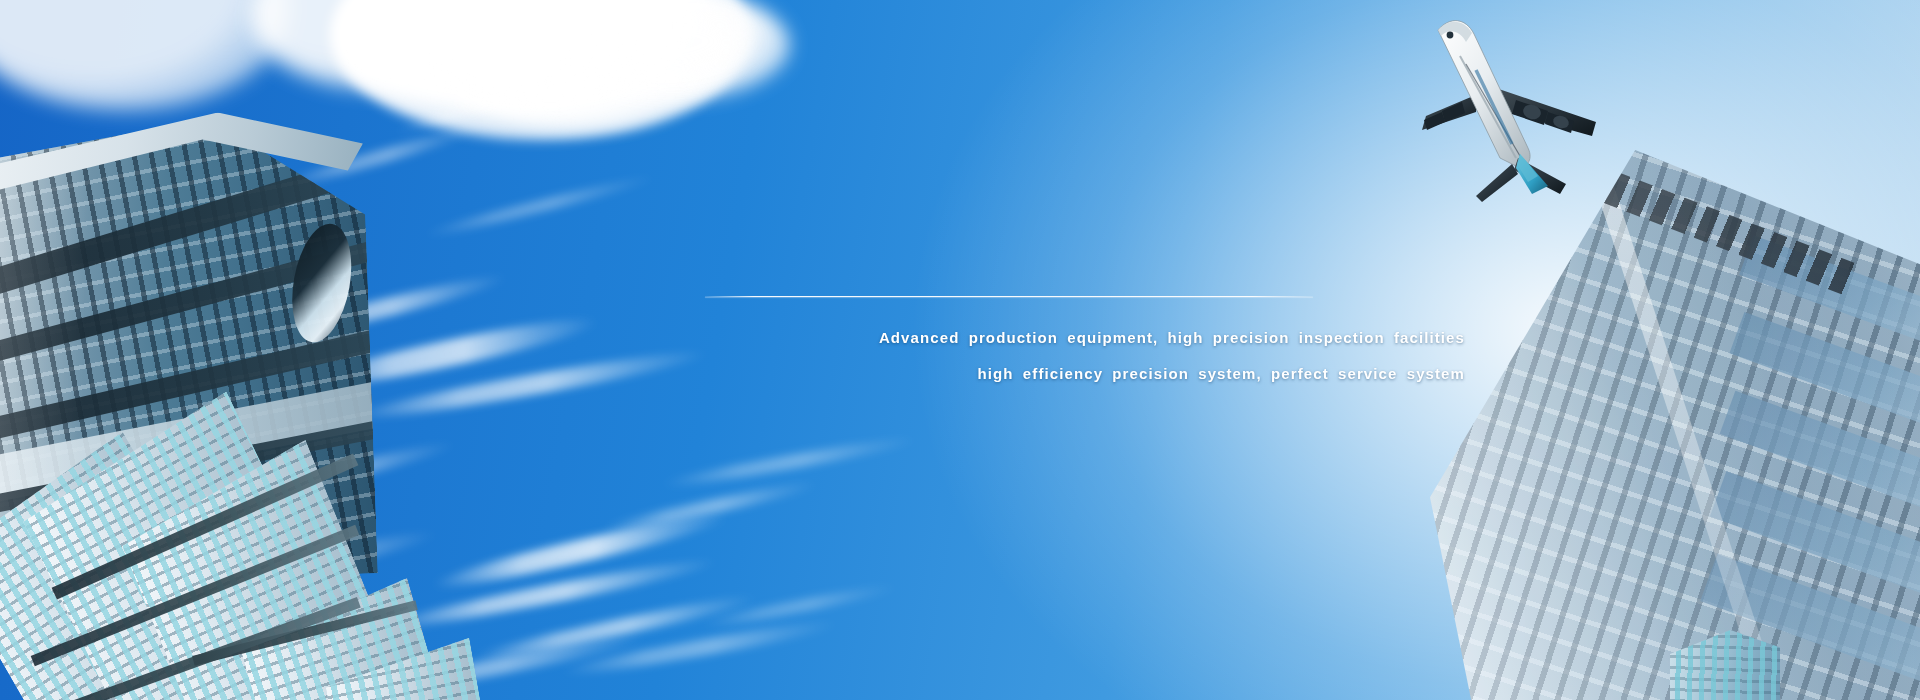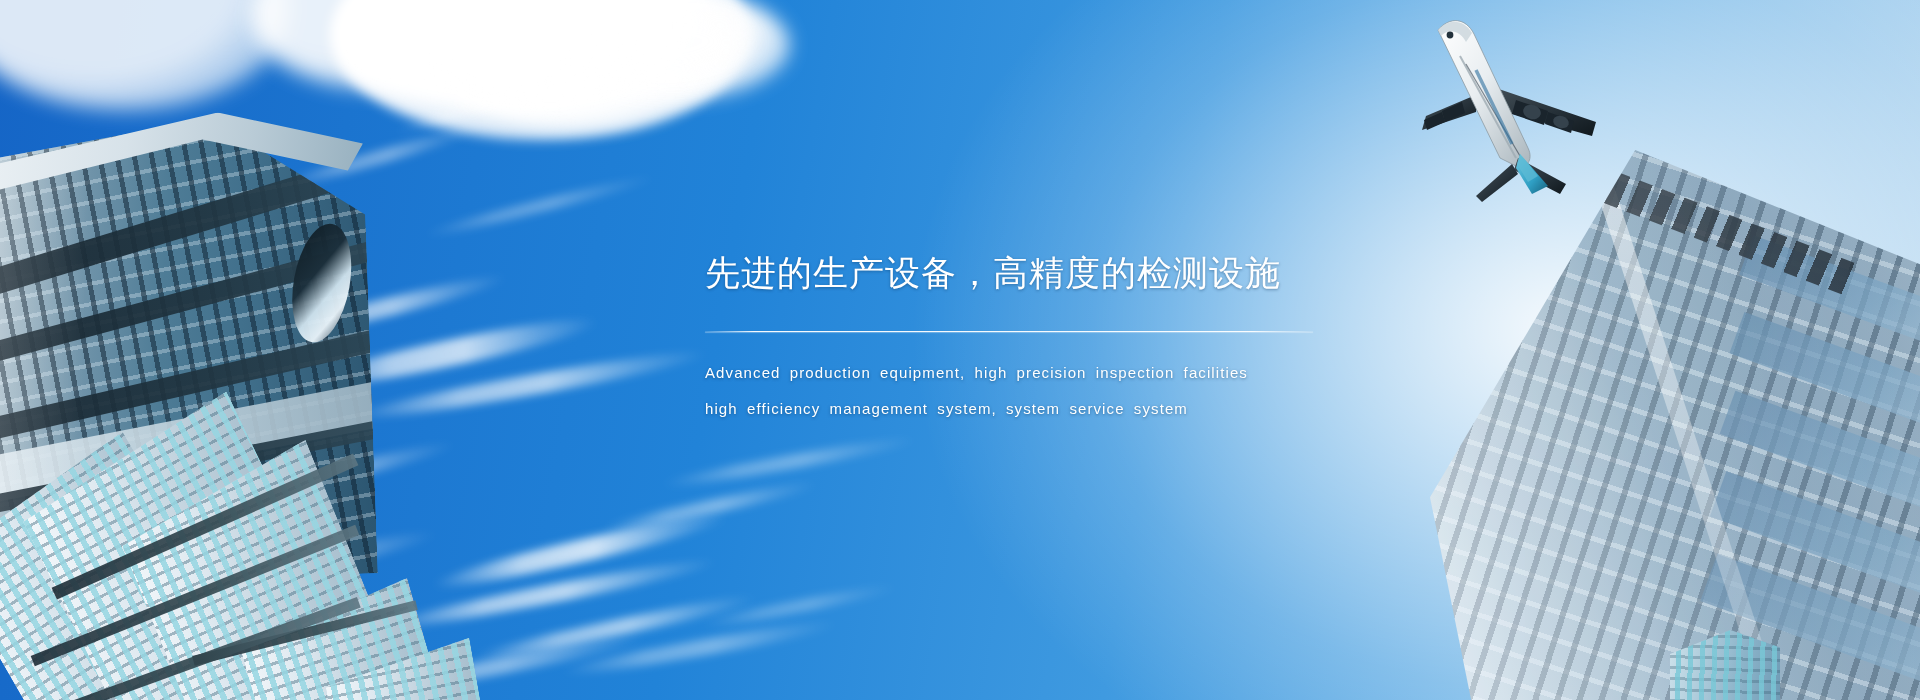--- a/index.html
+++ b/index.html
@@ -206,25 +206,26 @@
   .headline + .headline{margin-top:34px;}
   .divider{
     margin-top:41px;
     width:608px;height:1px;
     background:linear-gradient(90deg, rgba(255,255,255,0.15) 0%, rgba(255,255,255,0.95) 8%, rgba(255,255,255,0.95) 90%, rgba(255,255,255,0.15) 100%);
     box-shadow:0 1px 1px rgba(255,255,255,0.35);
   }
   .sub{
     margin-top:32px;
     font-size:15px;
-    font-weight:normal;
+    font-weight:bold;
     letter-spacing:1.1px;
     word-spacing:4px;
     text-shadow:0 1px 3px rgba(10,50,90,0.5);
     white-space:nowrap;
+    text-align:right;
   }
   .sub + .sub{margin-top:19px;}
 </style>
 </head>
 <body>
 
 <div class="banner">
 
   <div class="sky-layer">
     <div class="cumulus c6"></div>
@@ -351,19 +352,18 @@
 
       <path d="M98 150 L146 176 L140 186 L94 162 Z" fill="url(#wingg)"></path>
       <path d="M92 156 L56 188 L62 194 L98 166 Z" fill="url(#wingg)"></path>
 
       <path d="M100 146 L128 178 L112 186 L96 160 Z" fill="url(#tealg)"></path>
       <path d="M100 146 L118 168 L108 174 L97 156 Z" fill="#5fbcd6" opacity="0.7"></path>
     </svg>
   </div>
 
   <div class="content">
-    <div class="headline">先进的生产设备，高精度的检测设施</div>
     <div class="divider"></div>
     <div class="sub">Advanced production equipment, high precision inspection facilities</div>
-    <div class="sub">high efficiency management system, system service system</div>
+    <div class="sub">high efficiency precision system, perfect service system</div>
   </div>
 
 </div>
 
 </body></html>

